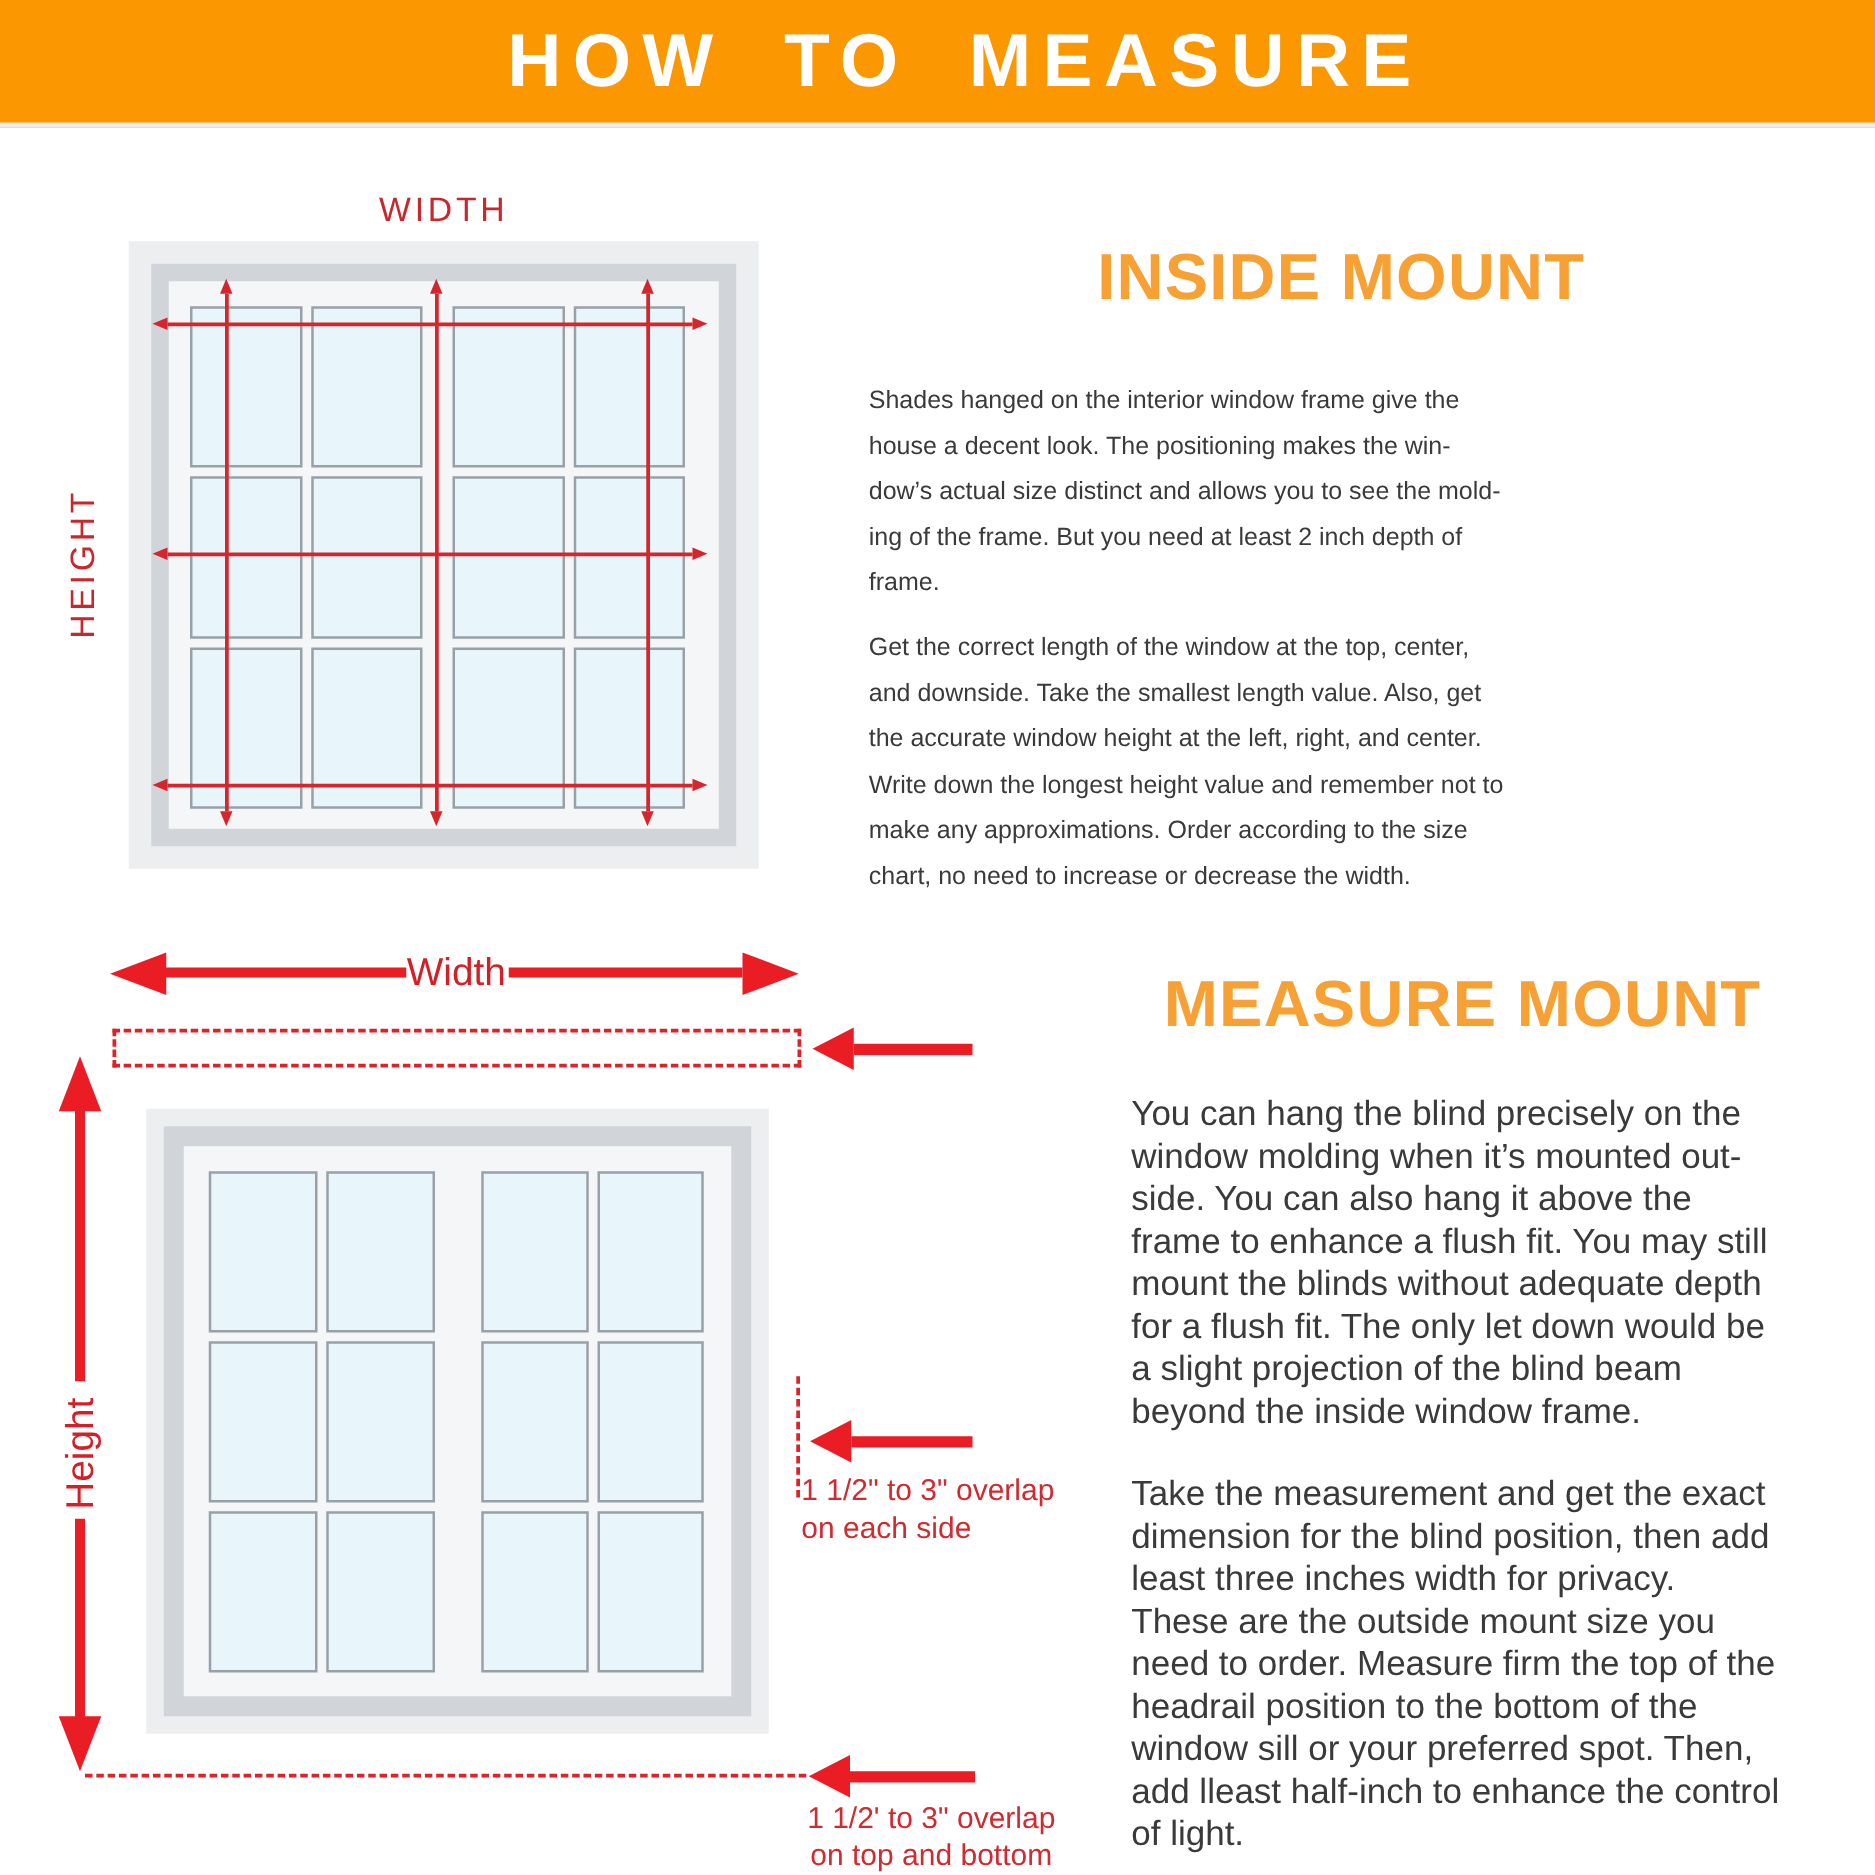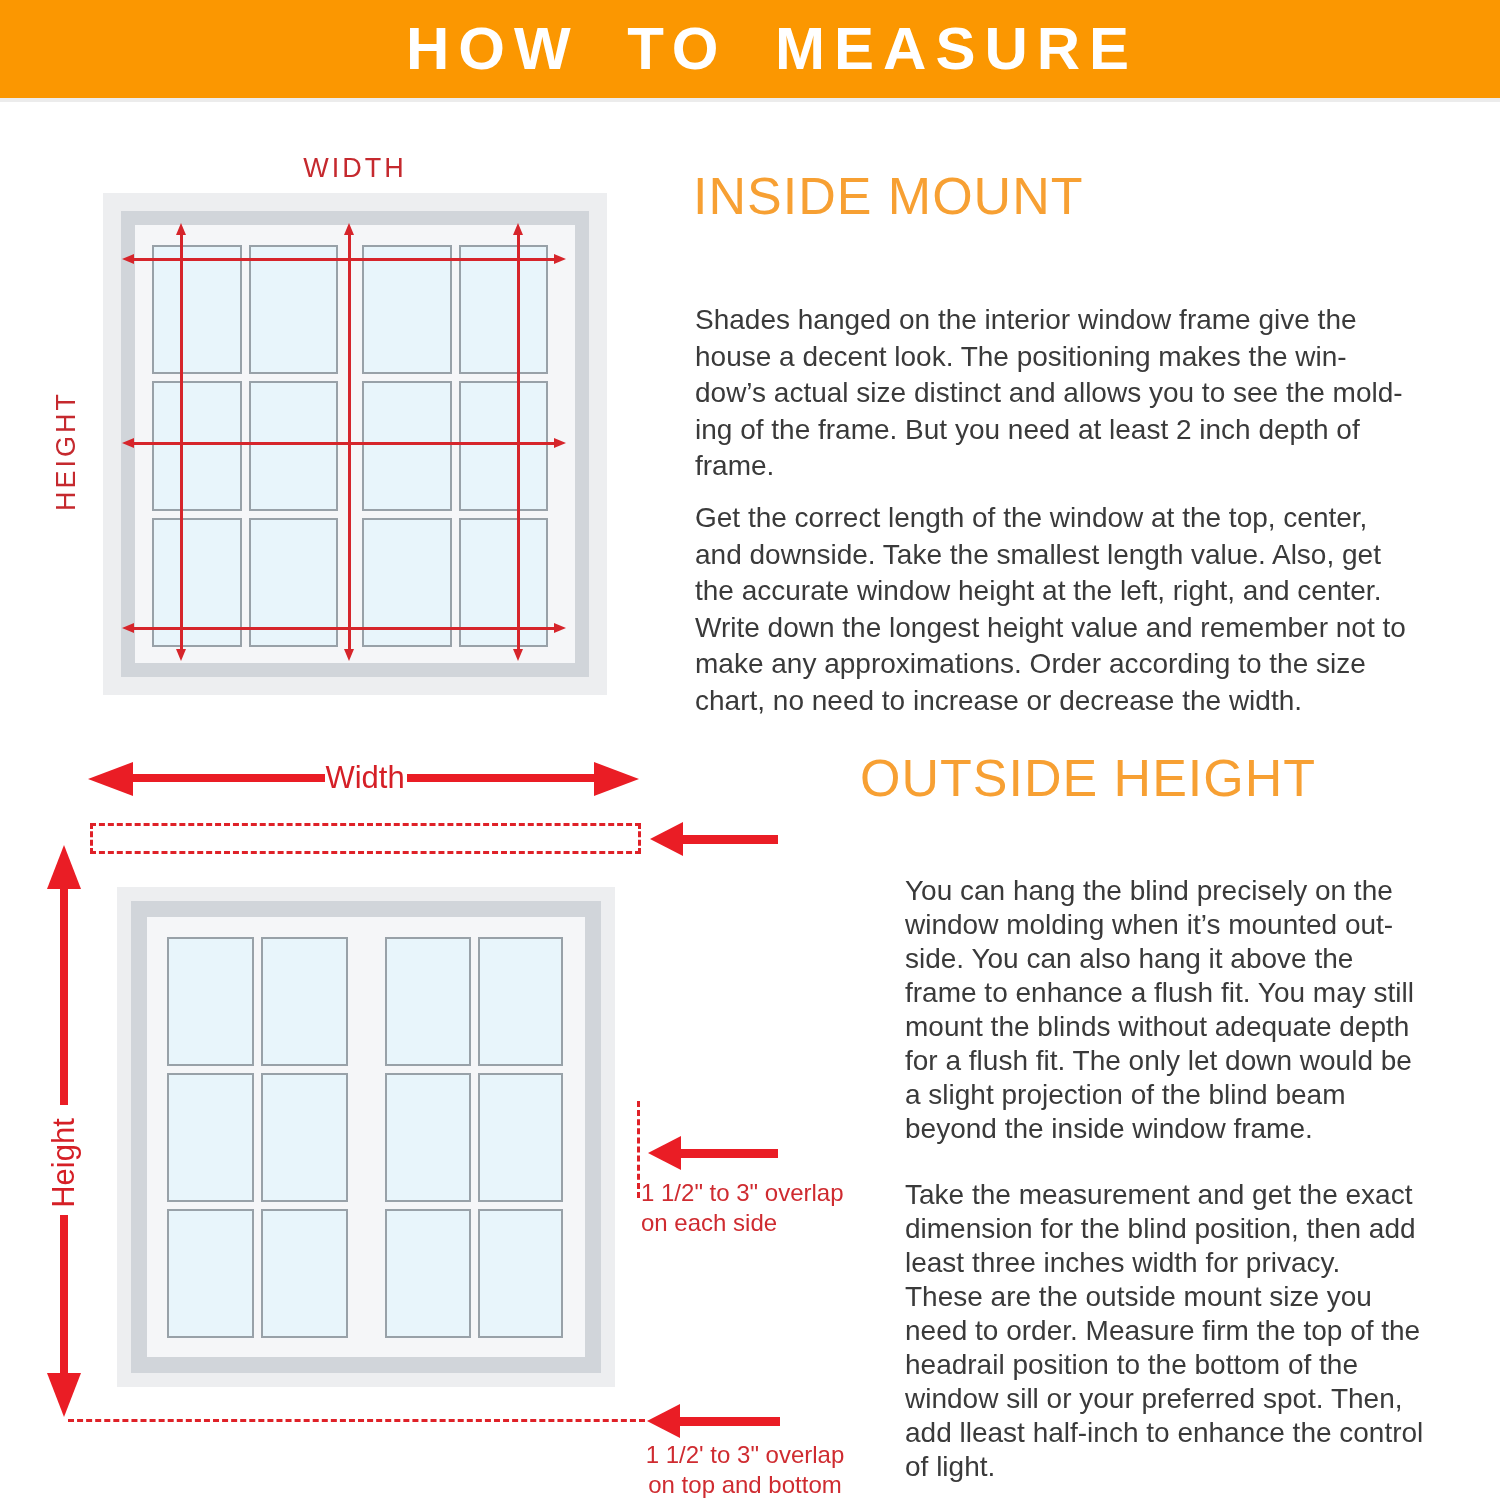--- a/index.html
+++ b/index.html
@@ -22,24 +22,24 @@
         font-family:"Liberation Sans",sans-serif;}
 
   
   .banner{position:absolute;left:0;top:0;width:1500px;height:98px;background:var(--banner-orange);
           border-bottom:4px solid #ececec;padding-left:22px;}
   .banner-title{width:100%;height:98px;line-height:98px;text-align:center;color:#fff;
                 font-size:60px;font-weight:800;letter-spacing:9px;word-spacing:22px;}
 
   
   .para{position:absolute;color:var(--body-ink);white-space:pre-line;}
-  .para.inside{font-size:28px;line-height:36.5px;}
+  .para.inside{font-size:20px;line-height:36.5px;}
   .para.outside{font-size:28px;line-height:34px;}
-  .section-heading{position:absolute;color:var(--heading-orange);font-size:52px;font-weight:400;
-                   text-align:left;letter-spacing:1px;}
+  .section-heading{position:absolute;color:var(--heading-orange);font-size:52px;font-weight:700;
+                   text-align:center;letter-spacing:1px;margin-top:26px;}
 
   .red-note{position:absolute;color:var(--label-red);font-size:24px;line-height:30px;white-space:pre-line;}
   .dim-label{position:absolute;color:var(--dim-red);font-size:27px;letter-spacing:3px;text-align:center;}
   .script-label{position:absolute;color:#D51F26;font-size:31px;text-align:center;}
 
   
   .win{position:absolute;background:var(--frame-outer);}
   .win .bevel{position:absolute;background:var(--frame-bevel);}
   .win .sash{position:absolute;background:var(--frame-sash);}
   .pg{position:absolute;display:grid;grid-template-columns:repeat(2,1fr);
@@ -189,21 +189,21 @@
 dow’s actual size distinct and allows you to see the mold-
 ing of the frame. But you need at least 2 inch depth of
 frame.</div>
   <div class="para inside" style="left:695px;top:500px;width:760px;">Get the correct length of the window at the top, center,
 and downside. Take the smallest length value. Also, get
 the accurate window height at the left, right, and center.
 Write down the longest height value and remember not to
 make any approximations. Order according to the size
 chart, no need to increase or decrease the width.</div>
 
-  <div class="section-heading" style="left:860px;top:748px;width:620px;">OUTSIDE HEIGHT</div>
+  <div class="section-heading" style="left:860px;top:748px;width:620px;">MEASURE MOUNT</div>
   <div class="para outside" style="left:905px;top:874px;width:600px;">You can hang the blind precisely on the
 window molding when it’s mounted out-
 side. You can also hang it above the
 frame to enhance a flush fit. You may still
 mount the blinds without adequate depth
 for a flush fit. The only let down would be
 a slight projection of the blind beam
 beyond the inside window frame.</div>
   <div class="para outside" style="left:905px;top:1178px;width:600px;">Take the measurement and get the exact
 dimension for the blind position, then add

